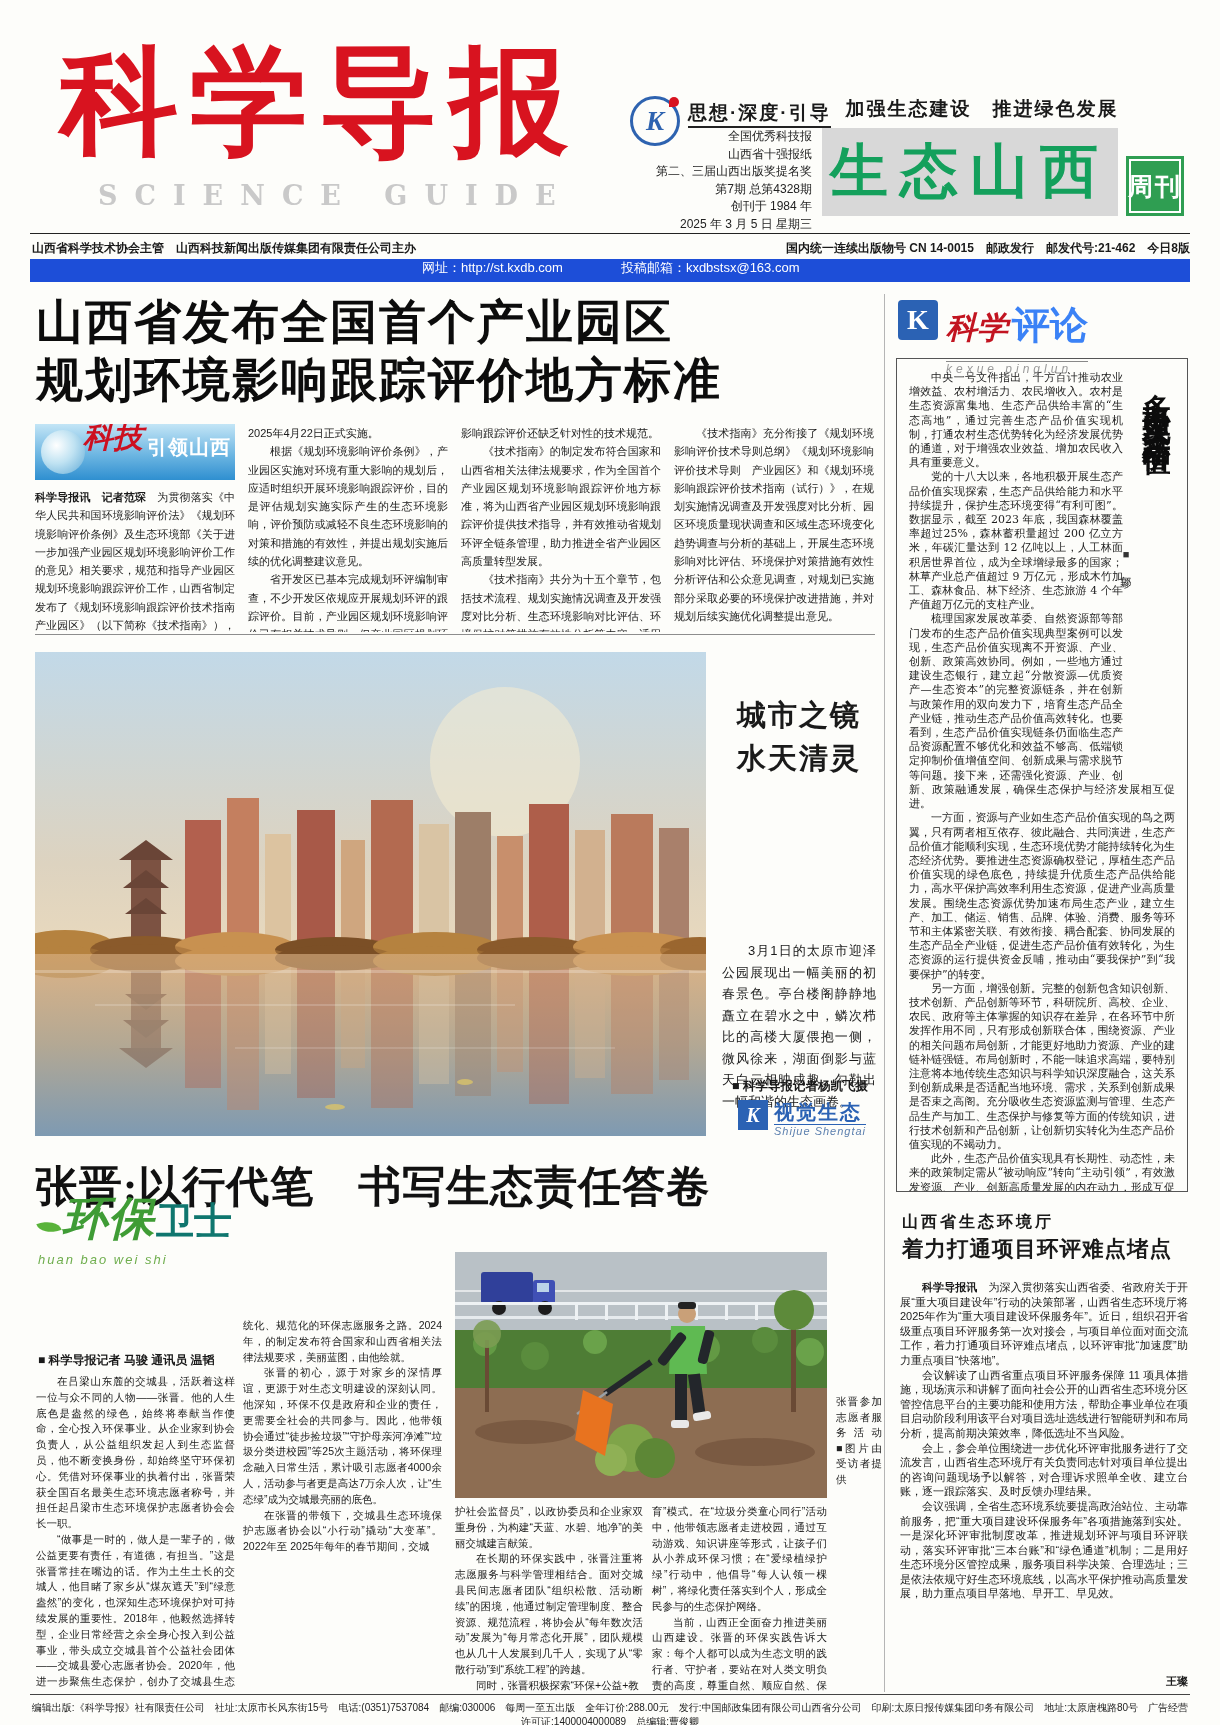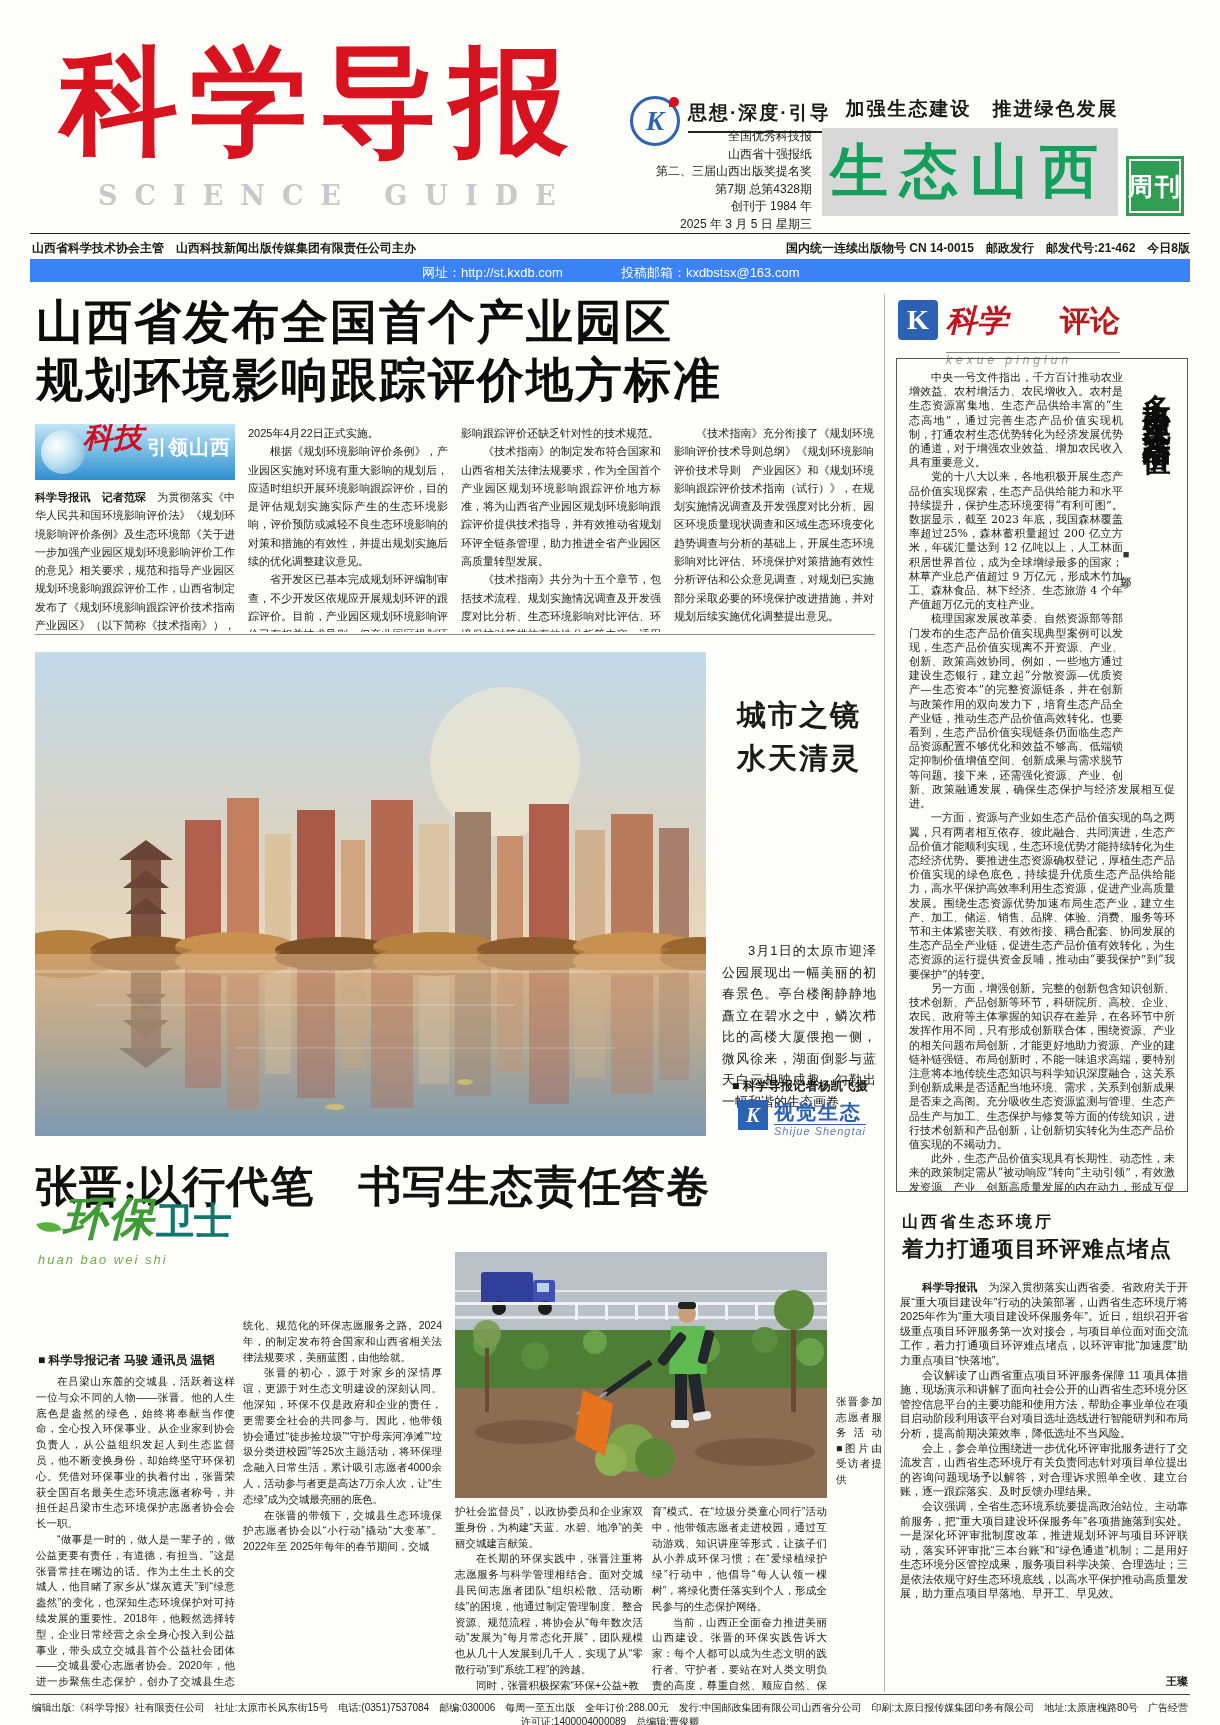--- a/index.html
+++ b/index.html
@@ -9,32 +9,32 @@
   
   .mast-title{left:60px;top:26px;font-family:"DejaVu Serif",serif;font-weight:bold;
     font-size:118px;line-height:150px;color:#d8131f;letter-spacing:12px;white-space:nowrap;}
   .mast-en{left:98px;top:180px;font-family:"DejaVu Serif",serif;font-weight:bold;
     font-size:27px;color:#c9c9c9;letter-spacing:17px;white-space:nowrap;}
   .k-circle{left:630px;top:96px;width:44px;height:44px;border:3px solid #2e63b0;border-radius:50%;
     display:flex;align-items:center;justify-content:center;}
   .k-circle span{font-family:"Liberation Serif",serif;font-style:italic;font-weight:bold;font-size:27px;color:#2e63b0;}
   .k-circle i{position:absolute;right:-2px;top:-2px;width:10px;height:10px;background:#d8131f;border-radius:50% 50% 50% 0;}
   .mast-slogan{left:688px;top:100px;font-size:19px;font-weight:bold;letter-spacing:2px;
-    border-bottom:2px solid #222;padding-bottom:5px;}
+    border-bottom:2px solid #222;}
   .mast-honors{left:540px;top:128px;width:272px;text-align:right;font-size:12px;line-height:17.5px;color:#222;}
   .banner-slogan{left:832px;top:96px;width:300px;text-align:center;font-size:19px;font-weight:bold;letter-spacing:2px;}
   .eco-box{left:822px;top:128px;width:296px;height:88px;background:#d8d8d8;display:flex;align-items:center;justify-content:center;}
   .eco-box span{font-size:58px;font-weight:900;color:#14a05c;letter-spacing:12px;font-family:"Liberation Sans",sans-serif;}
   .weekly-seal{left:1126px;top:156px;width:58px;height:60px;background:#2f9e52;display:flex;align-items:center;justify-content:center;
     box-shadow:inset 0 0 0 3px #2f9e52, inset 0 0 0 5px #ffffff;}
   .weekly-seal span{color:#fff;font-family:"Liberation Serif",serif;font-weight:bold;font-size:25px;letter-spacing:2px;}
   .rule-top{left:30px;top:233px;width:1160px;height:1px;background:#222;}
   .pub-left{left:32px;top:240px;font-size:12px;font-weight:bold;}
   .pub-right{left:560px;top:240px;width:630px;text-align:right;font-size:12px;font-weight:bold;}
-  .blue-bar{left:30px;top:259px;width:1160px;height:23px;background:#3b82f6;display:flex;align-items:flex-end;
+  .blue-bar{left:30px;top:259px;width:1160px;height:23px;background:#1d4ed8;display:flex;align-items:flex-start;
     padding-left:392px;box-sizing:border-box;gap:58px;}
   .blue-bar span{color:#fff;font-size:13px;}
   
   .v-divider{left:884px;top:294px;width:1px;height:1398px;background:#b5b5b5;}
   .lead-hl{left:36px;font-size:47px;line-height:56px;font-weight:900;letter-spacing:2px;color:#0c0c0c;white-space:nowrap;}
   .lead-cols{left:35px;top:424px;width:840px;height:208px;display:flex;gap:13px;overflow:hidden;}
   .lead-col{width:200px;font-size:11px;line-height:18.3px;text-align:justify;}
   .lead-col p{margin:0;text-indent:2em;}
   .lead-col p.noind{text-indent:0;}
   .tech-banner{position:relative;width:200px;height:56px;margin-bottom:8px;
@@ -55,21 +55,21 @@
   .sj-k{width:30px;height:30px;background:#2b62b4;color:#fff;display:flex;align-items:center;justify-content:center;
     font-family:"Liberation Serif",serif;font-style:italic;font-weight:bold;font-size:20px;}
   .sj-text{border-bottom:1px solid #2b62b4;font-size:20px;font-weight:bold;color:#2b62b4;letter-spacing:2px;line-height:24px;}
   .sj-pinyin{font-size:11px;font-style:italic;color:#5b7fae;letter-spacing:1px;}
   
   .essay-header{left:898px;top:300px;display:flex;gap:8px;align-items:flex-start;}
   .es-k{width:40px;height:40px;background:#2b62b4;border-radius:4px;color:#fff;display:flex;align-items:center;justify-content:center;
     font-family:"Liberation Serif",serif;font-weight:bold;font-size:28px;}
   .es-names{border-bottom:1px solid #888;padding-bottom:10px;display:flex;align-items:baseline;gap:4px;}
   .es-red{font-family:"Liberation Serif",serif;font-style:italic;font-weight:bold;font-size:31px;color:#c21420;}
-  .es-black{font-size:30px;font-weight:bold;color:#b91c1c;margin-left:48px;}
+  .es-black{font-size:38px;font-weight:bold;color:#3b82f6;}
   .es-pinyin{font-size:12px;font-style:italic;color:#999;letter-spacing:4px;}
   .essay-box{left:896px;top:358px;width:292px;height:834px;border:1px solid #555;box-sizing:border-box;
     padding:12px 12px;overflow:hidden;}
   .essay-vtitle{float:right;width:44px;height:398px;margin-left:8px;margin-bottom:10px;
     writing-mode:vertical-rl;font-size:28px;font-weight:900;letter-spacing:5px;color:#0c0c0c;}
   .essay-author{position:absolute;left:1118px;top:548px;writing-mode:vertical-rl;font-size:11px;color:#333;letter-spacing:2px;}
   .essay-box p{margin:0;font-family:"DejaVu Serif",serif;font-size:11px;line-height:14.2px;
     text-align:justify;text-indent:2em;color:#1c1c1c;}
   
   .vol-hl{left:35px;top:1158px;font-family:"Liberation Serif",serif;font-weight:900;font-size:43px;

